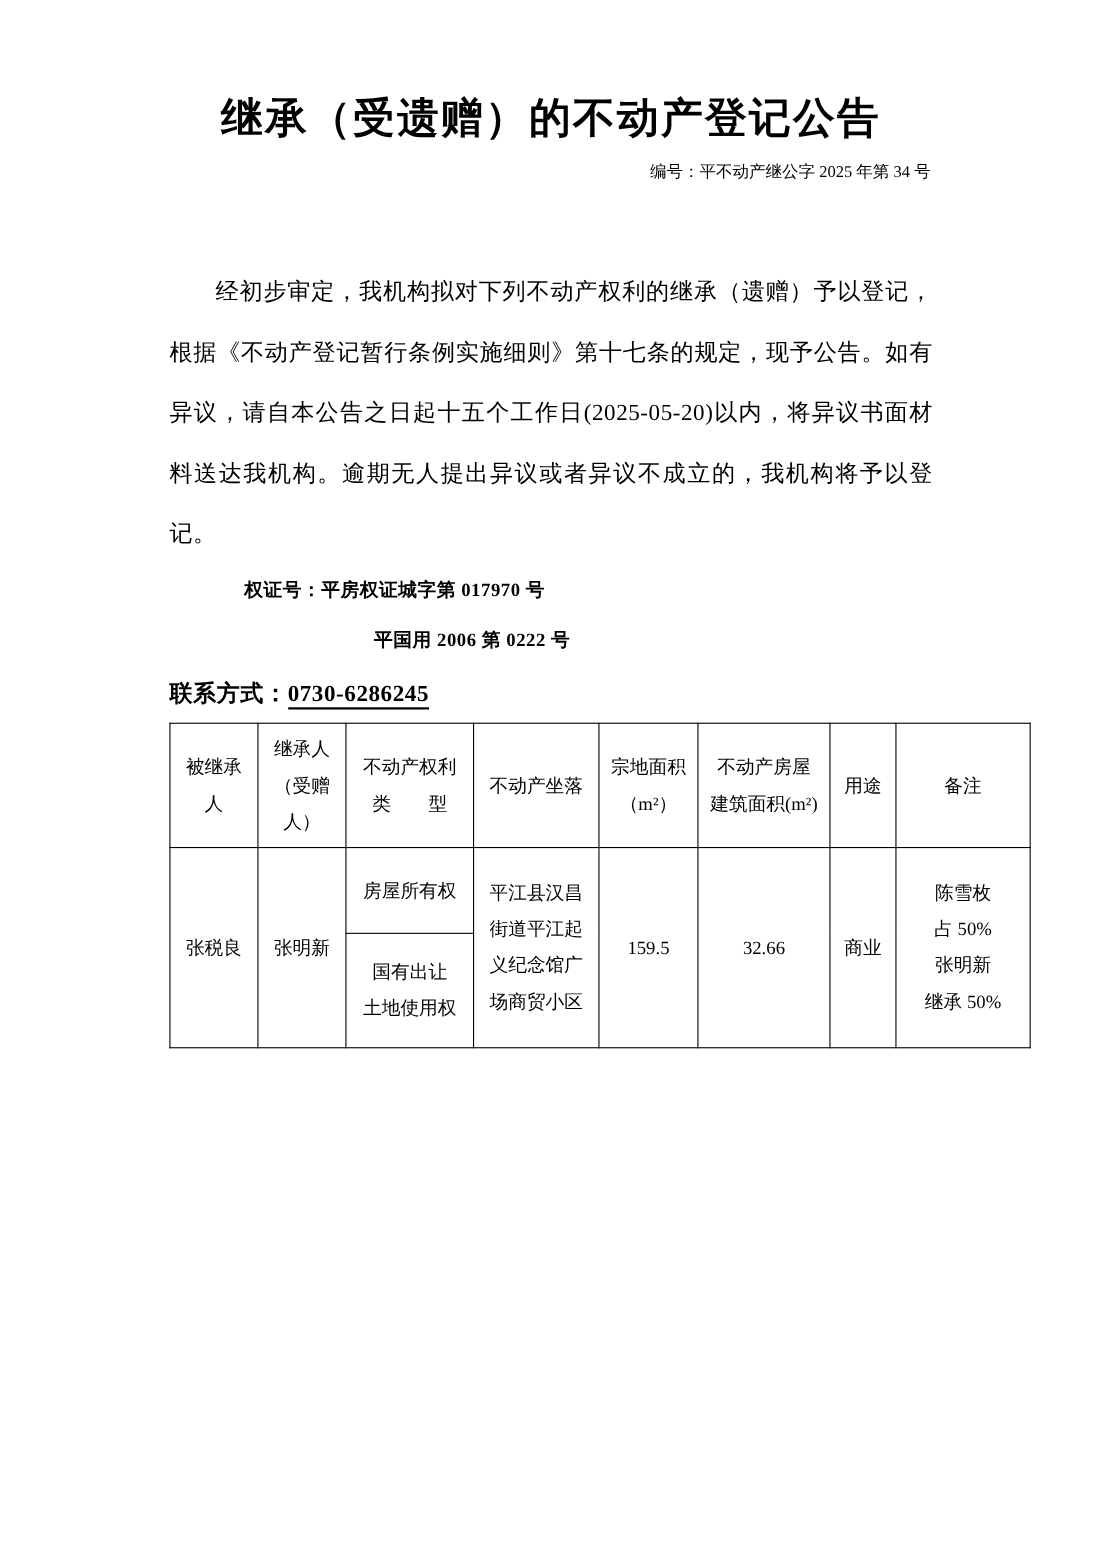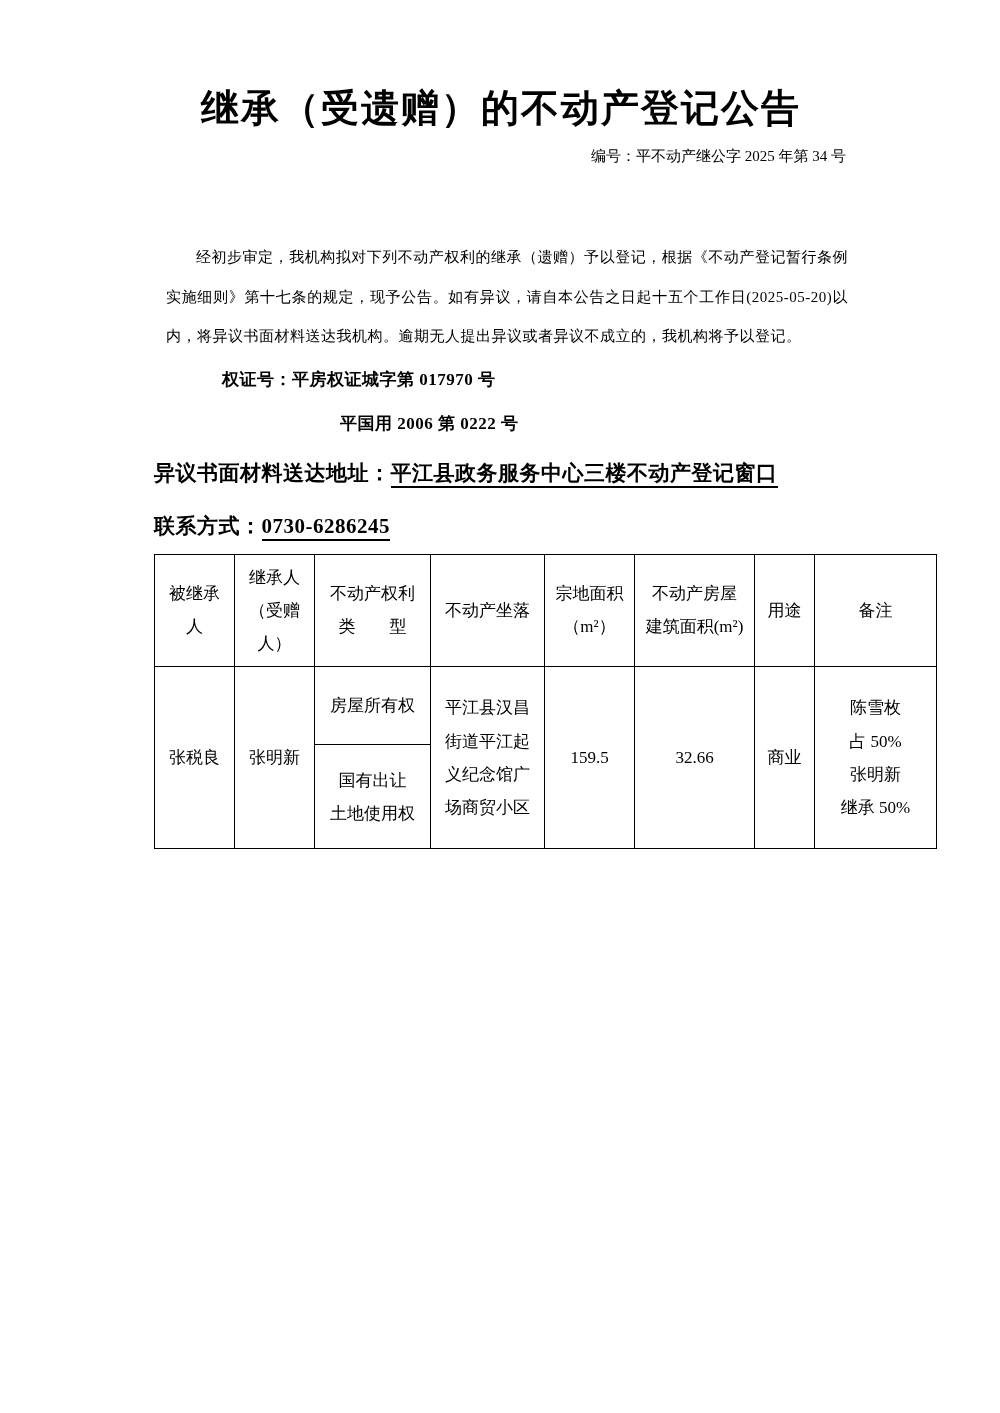--- a/index.html
+++ b/index.html
@@ -23,22 +23,22 @@
     letter-spacing: 2px;
     line-height: 1.3;
   }
   .doc-number {
     text-align: right;
     font-size: 15px;
     font-weight: normal;
     padding-right: 2px;
   }
   .body-paragraph {
-    margin: 72px 0 0 12px;
-    font-size: 15px;
+    margin: 72px 0 0 0;
+    font-size: 21px;
     line-height: 2.62;
     text-indent: 2em;
     text-align: justify;
     letter-spacing: 0.5px;
   }
   .cert-line {
     font-size: 17px;
     font-weight: bold;
     line-height: 2.6;
     letter-spacing: 0.5px;
@@ -99,21 +99,20 @@
 
   <h1 class="doc-title">继承（受遗赠）的不动产登记公告</h1>
 
   <div class="doc-number">编号：平不动产继公字 2025 年第 34 号</div>
 
   <p class="body-paragraph">经初步审定，我机构拟对下列不动产权利的继承（遗赠）予以登记，根据《不动产登记暂行条例实施细则》第十七条的规定，现予公告。如有异议，请自本公告之日起十五个工作日(2025-05-20)以内，将异议书面材料送达我机构。逾期无人提出异议或者异议不成立的，我机构将予以登记。</p>
 
   <div class="cert-line cert-line-1">权证号：平房权证城字第 017970 号</div>
   <div class="cert-line cert-line-2">平国用 2006 第 0222 号</div>
 
-  <div class="info-line"><span>异议书面材料送达地址：</span><span class="underlined">平江县政务服务中心三楼不动产登记窗口</span></div>
 
   <div class="info-line"><span>联系方式：</span><span class="underlined">0730-6286245</span></div>
 
   <table class="announce-table">
     <colgroup>
       <col style="width:80px">
       <col style="width:80px">
       <col style="width:116px">
       <col style="width:114px">
       <col style="width:90px">

